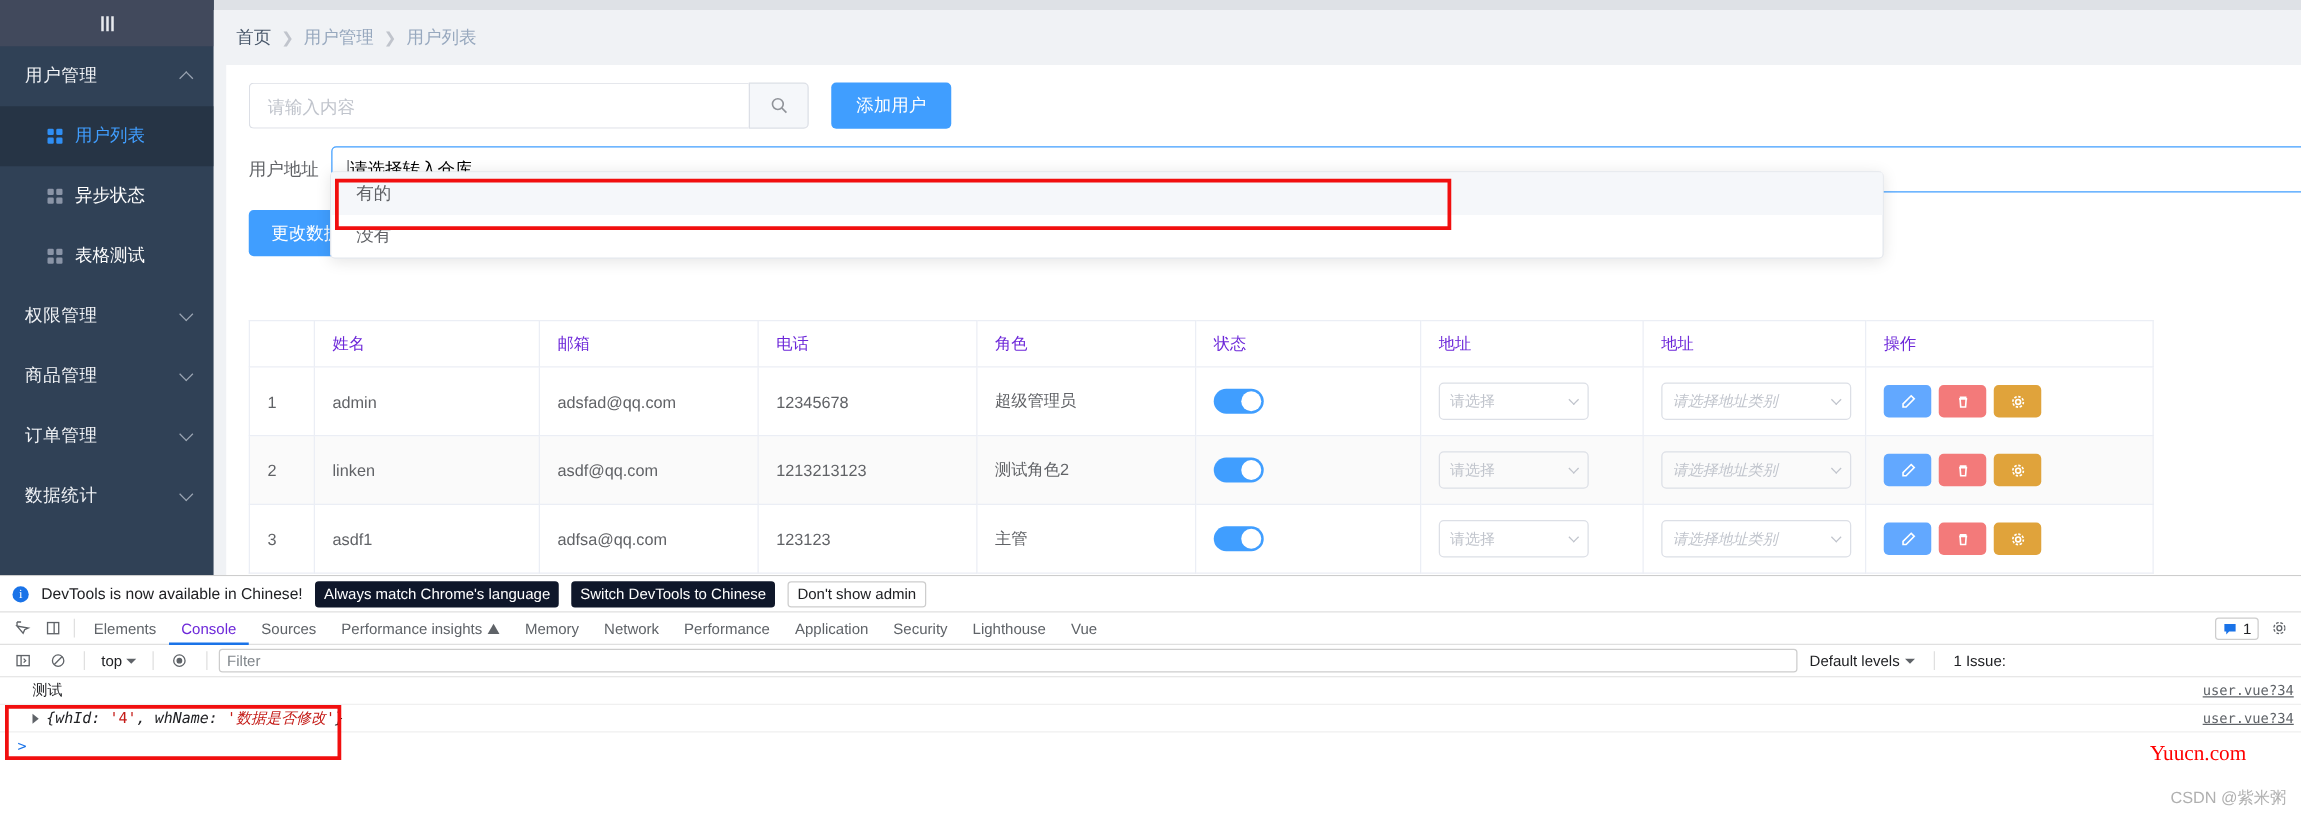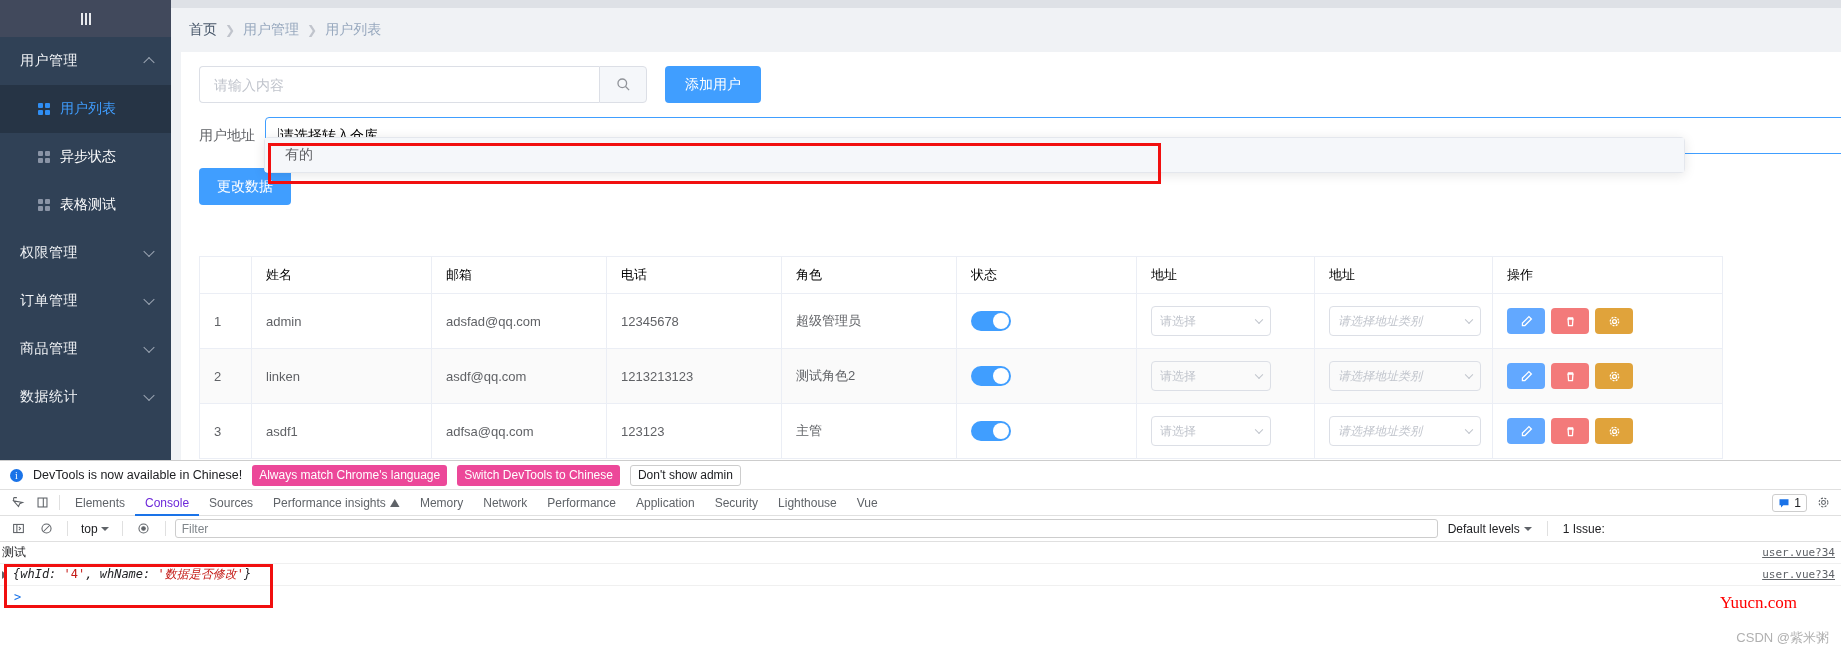--- a/index.html
+++ b/index.html
@@ -83,37 +83,37 @@
   }
   .caret-text { width:1px; height:16px; background:#606266; margin-right:1px; }
   .select-ph { color:#000000; font-size:14px; }
 
   .row3 { margin-top:14px; }
   .btn-change { height:37px; padding:0 18px; background:#409eff; color:#fff; border:none; border-radius:4px;
                 font-size:14px; cursor:pointer; font-family:"Liberation Sans", sans-serif; }
 
   
   .dropdown {
-    position:absolute; left:264px; top:137px; width:1421px; background:#fff;
+    position:absolute; left:264px; top:137px; width:1243px; background:#fff;
     border:1px solid #e4e7ed; border-radius:4px; box-shadow:0 2px 12px rgba(0,0,0,.1); z-index:40;
   }
   .dd-option { height:34px; display:flex; align-items:center; padding-left:20px;
                font-size:14px; color:#606266; cursor:pointer; }
   .dd-option.hover { background:#f5f7fa; }
   .dd-highlight {
     position:absolute; left:268px; top:143px; width:893px; height:41px;
     border:3px solid #f10f0f; z-index:50; pointer-events:none;
   }
 
   
   .table-wrap { position:absolute; left:18px; right:14px; top:204px; }
   table { border-collapse: collapse; width: 1523px; table-layout: fixed; }
   th, td { border-bottom:1px solid #ebeef5; border-right:1px solid #ebeef5; text-align:left; }
   th:first-child, td:first-child { border-left:1px solid #ebeef5; }
-  thead th { height:37px; font-weight:normal; font-size:13px; color:#000000; padding-left:14px;
+  thead th { height:37px; font-weight:normal; font-size:13px; color:#6d28d9; padding-left:14px;
              border-top:1px solid #ebeef5; background:#fff; }
   tbody td { height:55px; font-size:13px; color:#606266; padding-left:14px; }
   tbody tr.striped td { background:#fafafa; }
 
   .switch { width:40px; height:20px; border-radius:10px; background:#409eff; position:relative; cursor:pointer; }
   .switch .knob { position:absolute; top:2px; right:2px; width:16px; height:16px; border-radius:50%; background:#fff; }
 
   .cell-select {
     width:120px; height:30px; border:1px solid #dcdfe6; border-radius:4px;
     display:flex; align-items:center; padding:12px 8px; position:relative; font-size:12px; color:#c0c4cc; cursor:pointer;
@@ -134,21 +134,21 @@
   #devtools { position:absolute; left:0; top:460px; width:1841px; height:211px; background:#fff;
               border-top:1px solid #cdcdcd; font-size:12px; color:#202124; }
 
   .dt-banner { height:28px; display:flex; align-items:center; gap:10px; padding-left:10px; background:#fff; }
   .info-icon { width:13px; height:13px; border-radius:50%; background:#1a73e8; color:#fff;
                font-size:10px; display:flex; align-items:center; justify-content:center;
                font-family:"Liberation Serif", serif; }
   .banner-text { font-size:12.5px; color:#202124; }
   .banner-btn { height:21px; padding:0 7px; border-radius:3px; font-size:12px;
                 display:flex; align-items:center; cursor:pointer; }
-  .banner-btn.blue { background:#ec4899; color:#fff; }
+  .banner-btn.blue { background:#0f172a; color:#fff; }
   .banner-btn.plain { background:#fff; border:1px solid #cdcdcd; color:#202124; }
 
   .dt-tabbar { height:27px; display:flex; align-items:center; border-top:1px solid #e0e0e0;
                border-bottom:1px solid #e0e0e0; background:#fff; padding-left:6px; gap:0; position:relative; }
   .dt-ico { width:24px; height:20px; display:flex; align-items:center; justify-content:center; cursor:pointer; }
   .dt-ico svg { width:13px; height:13px; stroke:#5f6368; fill:none; stroke-width:1.3; }
   .vsep { width:1px; height:15px; background:#e0e0e0; margin:0 5px; }
   .dt-tab { padding:0 10px; height:26px; display:flex; align-items:center; gap:4px;
             font-size:12px; color:#5f6368; cursor:pointer; }
   .dt-tab.active { color:#6d28d9; box-shadow: inset 0 -2px 0 #1a73e8; }
@@ -162,21 +162,21 @@
   .tri-down { width:0;height:0;border-left:4px solid transparent;border-right:4px solid transparent;border-top:4px solid #5f6368; }
   .filter-input { flex:1; max-width:1263px; height:19px; border:1px solid #cdcdcd; border-radius:3px;
                   padding:0 6px; font-size:12px; outline:none; color:#202124;
                   font-family:"Liberation Sans", sans-serif; }
   .filter-input::placeholder { color:#80868b; }
   .levels { font-size:12px; color:#202124; display:flex; align-items:center; gap:4px; cursor:pointer; padding:0 6px; }
   .issues { font-size:12px; color:#202124; display:flex; align-items:center; gap:4px; padding:0 6px; cursor:pointer; }
 
   .console-body { position:relative; height:118px; background:#fff; }
   .log-line { position:relative; height:22px; display:flex; align-items:center;
-              padding-left:2px; border-bottom:1px solid #f0f0f0; font-size:12px;
+              padding-left:26px; border-bottom:1px solid #f0f0f0; font-size:12px;
               font-family:"DejaVu Sans Mono", monospace; }
   .log-src { position:absolute; right:6px; font-size:11px; color:#5f6368;
              text-decoration:underline; font-family:"DejaVu Sans Mono", monospace; }
   .log-obj { font-family:"DejaVu Sans Mono", monospace; font-size:12px; color:#202124; font-style:italic; }
   .log-obj .num { color:#c41a16; font-style:normal; }
   .log-obj .str { color:#c41a16; }
   .tri-right { width:0;height:0;border-top:4px solid transparent;border-bottom:4px solid transparent;
                border-left:5px solid #5f6368; margin-right:6px; }
   .prompt-line { height:22px; display:flex; align-items:center; padding-left:14px; color:#1a73e8;
                  font-family:"DejaVu Sans Mono", monospace; font-size:12px; }
@@ -236,25 +236,25 @@
           <span></span>
         </span>
       <span>表格测试</span>
     </div>
 
     <div class="menu-group">
       <span class="label">权限管理</span>
       <span class="arrow down"></span>
     </div>
     <div class="menu-group">
+      <span class="label">商品管理</span>
+      <span class="arrow down"></span>
+    </div>
+    <div class="menu-group">
       <span class="label">订单管理</span>
-      <span class="arrow down"></span>
-    </div>
-    <div class="menu-group">
-      <span class="label">商品管理</span>
       <span class="arrow down"></span>
     </div>
     <div class="menu-group">
       <span class="label">数据统计</span>
       <span class="arrow down"></span>
     </div>
   </div>
 
   <div class="main">
 
@@ -454,20 +454,21 @@
               </td>
             </tr>
           </tbody>
         </table>
       </div>
     </div>
   </div>
 
   <div class="dropdown">
     <div class="dd-option hover">有的</div>
+    <div class="dd-option">没有</div>
   </div>
   <div class="dd-highlight"></div>
 </div>
 
 <div id="devtools">
 
   <div class="dt-banner">
     <span class="info-icon">i</span>
     <span class="banner-text">DevTools is now available in Chinese!</span>
     <span class="banner-btn blue">Always match Chrome's language</span>

